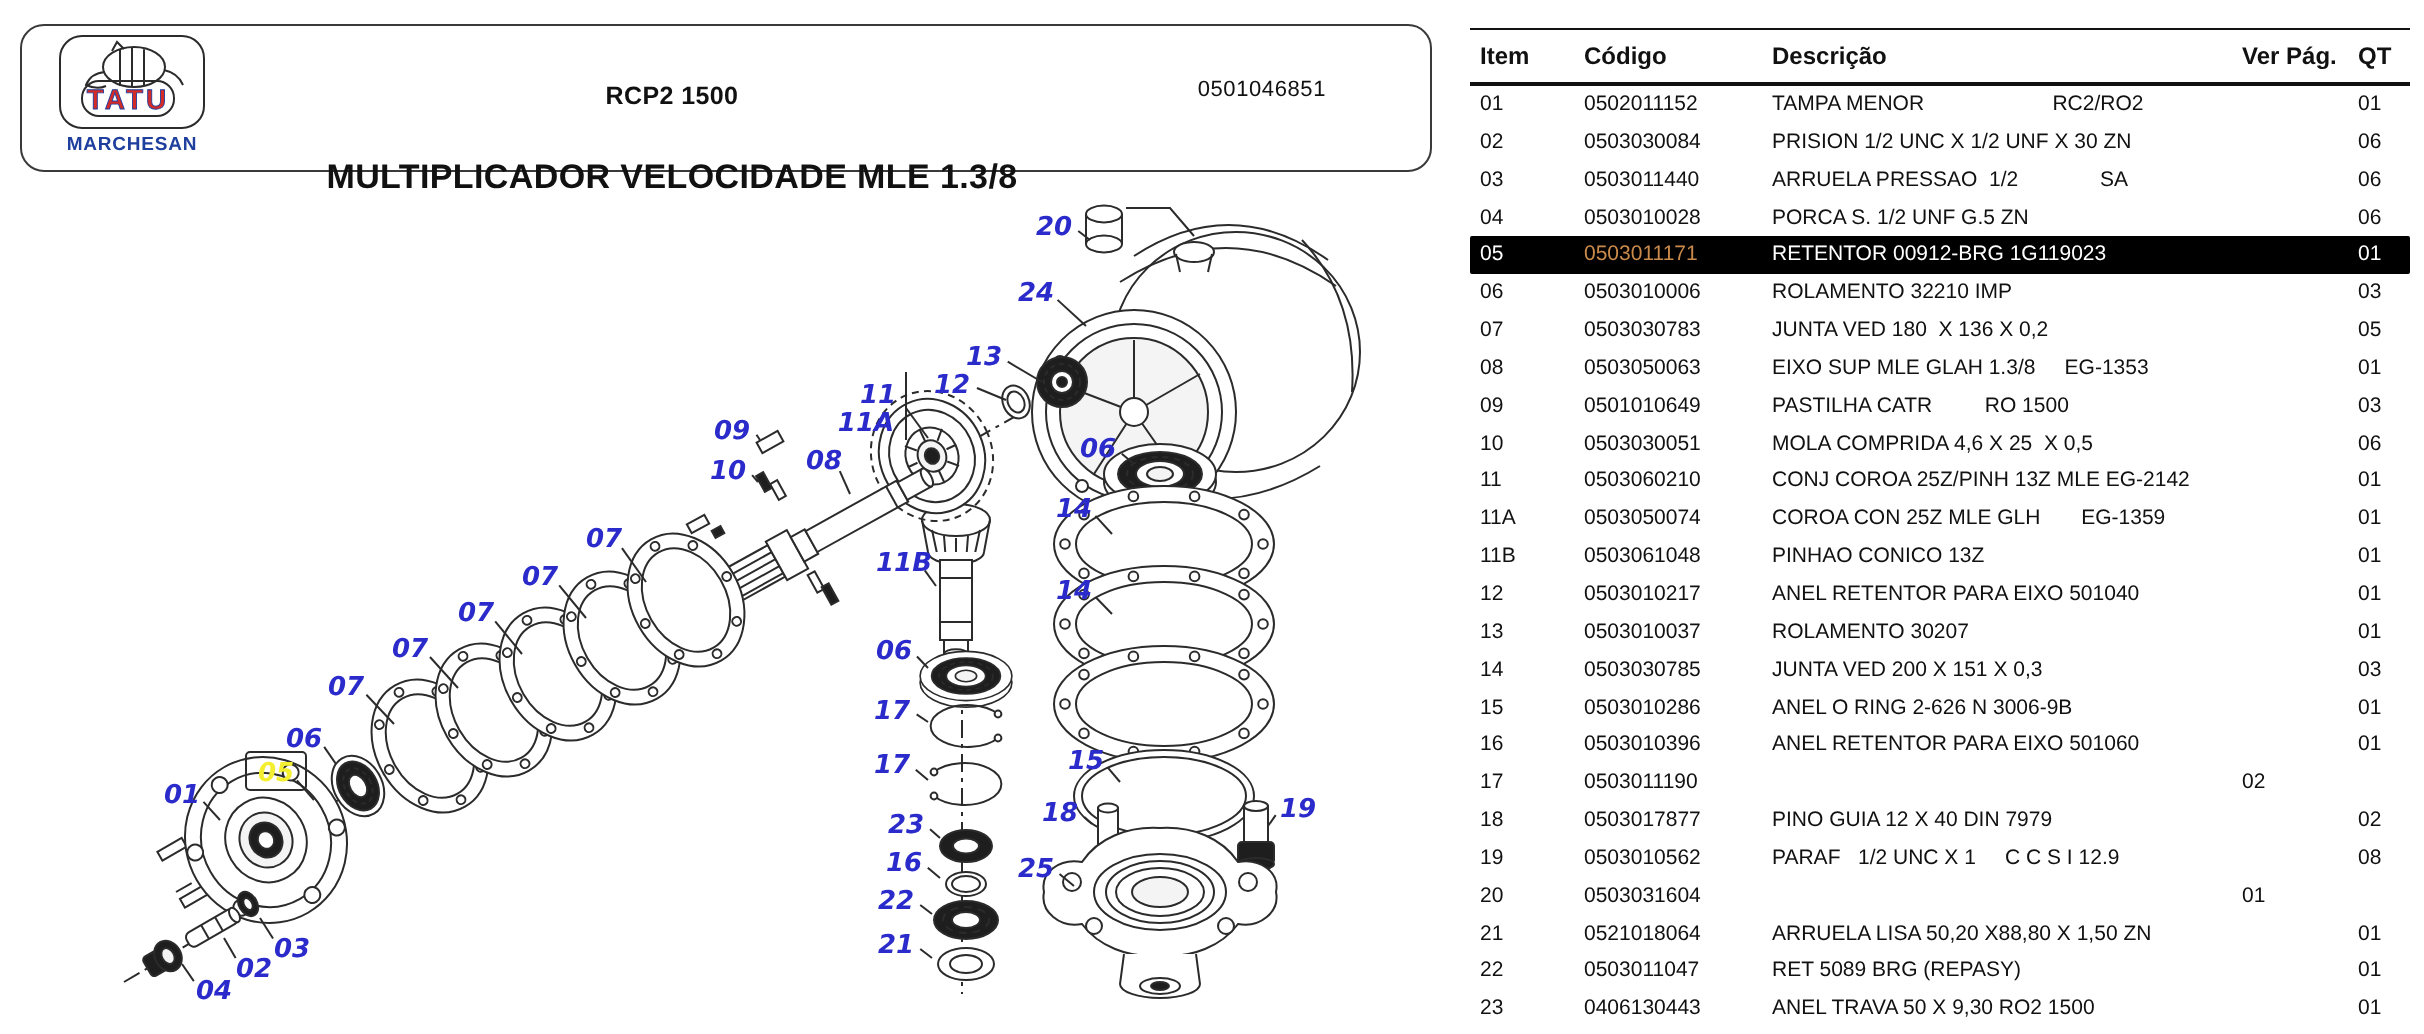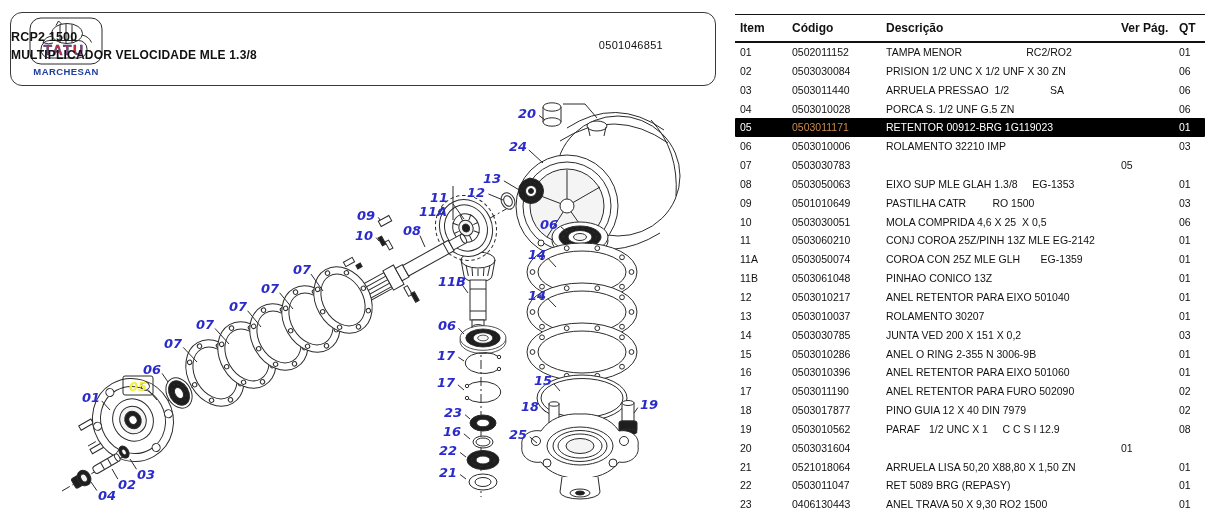--- a/index.html
+++ b/index.html
@@ -2,23 +2,23 @@
 <html><head>
 <meta charset="utf-8">
 <style>
   html,body{margin:0;padding:0;background:#fff;}
   .page{position:relative;width:1212px;height:517px;background:#fff;overflow:hidden;
         font-family:"Liberation Sans",sans-serif;color:#111;}
   
   .hdr{position:absolute;left:10px;top:12px;width:704px;height:72px;
        border:1.6px solid #3a3a3a;border-radius:12px;background:#fff;}
   .logo{position:absolute;left:16px;top:3px;width:80px;height:66px;}
-  .hdr-titles{position:absolute;left:0;top:17px;width:650px;text-align:left;}
+  .hdr-titles{position:absolute;left:0;top:28px;width:650px;text-align:center;}
   .hdr-titles .t1{font-size:12.5px;font-weight:bold;letter-spacing:.2px;}
-  .hdr-titles .t2{font-size:12px;font-weight:bold;margin-top:4px;letter-spacing:.2px;}
+  .hdr-titles .t2{font-size:17px;font-weight:bold;margin-top:24px;letter-spacing:.2px;}
   .doc-code{position:absolute;right:52px;top:26px;font-size:11px;letter-spacing:.3px;text-align:center;}
   
   .diagram{position:absolute;left:0;top:86px;width:728px;height:431px;}
   svg .f{fill:#fff;}
   svg .d{fill:#1e1e1e;}
   svg .lt{fill:#f4f4f4;}
   svg ellipse,svg circle,svg path,svg rect,svg line,svg polyline{stroke:#2b2b2b;stroke-width:1;fill:none;}
   
   .ptable{position:absolute;left:735px;top:14px;width:470px;border-top:1.5px solid #111;font-size:10.5px;}
   .thead{display:grid;grid-template-columns:57px 94px 235px 58px 26px;height:26px;line-height:26px;
@@ -430,20 +430,21 @@
         <div class="trow">
           <div class="tc item">06</div>
           <div class="tc code">0503010006</div>
           <div class="tc desc">ROLAMENTO 32210 IMP</div>
           <div class="tc ver"></div>
           <div class="tc qt">03</div>
         </div>
         <div class="trow">
           <div class="tc item">07</div>
           <div class="tc code">0503030783</div>
+          <div class="tc desc">JUNTA VED 180  X 136 X 0,2</div>
           <div class="tc ver"></div>
           <div class="tc qt">05</div>
         </div>
         <div class="trow">
           <div class="tc item">08</div>
           <div class="tc code">0503050063</div>
           <div class="tc desc">EIXO SUP MLE GLAH 1.3/8     EG-1353</div>
           <div class="tc ver"></div>
           <div class="tc qt">01</div>
         </div>
@@ -492,42 +493,41 @@
         <div class="trow">
           <div class="tc item">13</div>
           <div class="tc code">0503010037</div>
           <div class="tc desc">ROLAMENTO 30207</div>
           <div class="tc ver"></div>
           <div class="tc qt">01</div>
         </div>
         <div class="trow">
           <div class="tc item">14</div>
           <div class="tc code">0503030785</div>
-          <div class="tc desc">JUNTA VED 200 X 151 X 0,2</div>
+          <div class="tc desc">JUNTA VED 200 X 151 X 0,3</div>
           <div class="tc ver"></div>
           <div class="tc qt">03</div>
         </div>
         <div class="trow">
           <div class="tc item">15</div>
           <div class="tc code">0503010286</div>
-          <div class="tc desc">ANEL O RING 2-355 N 3006-9B</div>
+          <div class="tc desc">ANEL O RING 2-626 N 3006-9B</div>
           <div class="tc ver"></div>
           <div class="tc qt">01</div>
         </div>
         <div class="trow">
           <div class="tc item">16</div>
           <div class="tc code">0503010396</div>
           <div class="tc desc">ANEL RETENTOR PARA EIXO 501060</div>
           <div class="tc ver"></div>
           <div class="tc qt">01</div>
         </div>
         <div class="trow">
           <div class="tc item">17</div>
           <div class="tc code">0503011190</div>
-          <div class="tc desc">ANEL RETENTOR PARA FURO 502090</div>
           <div class="tc ver"></div>
           <div class="tc qt">02</div>
         </div>
         <div class="trow">
           <div class="tc item">18</div>
           <div class="tc code">0503017877</div>
           <div class="tc desc">PINO GUIA 12 X 40 DIN 7979</div>
           <div class="tc ver"></div>
           <div class="tc qt">02</div>
         </div>

